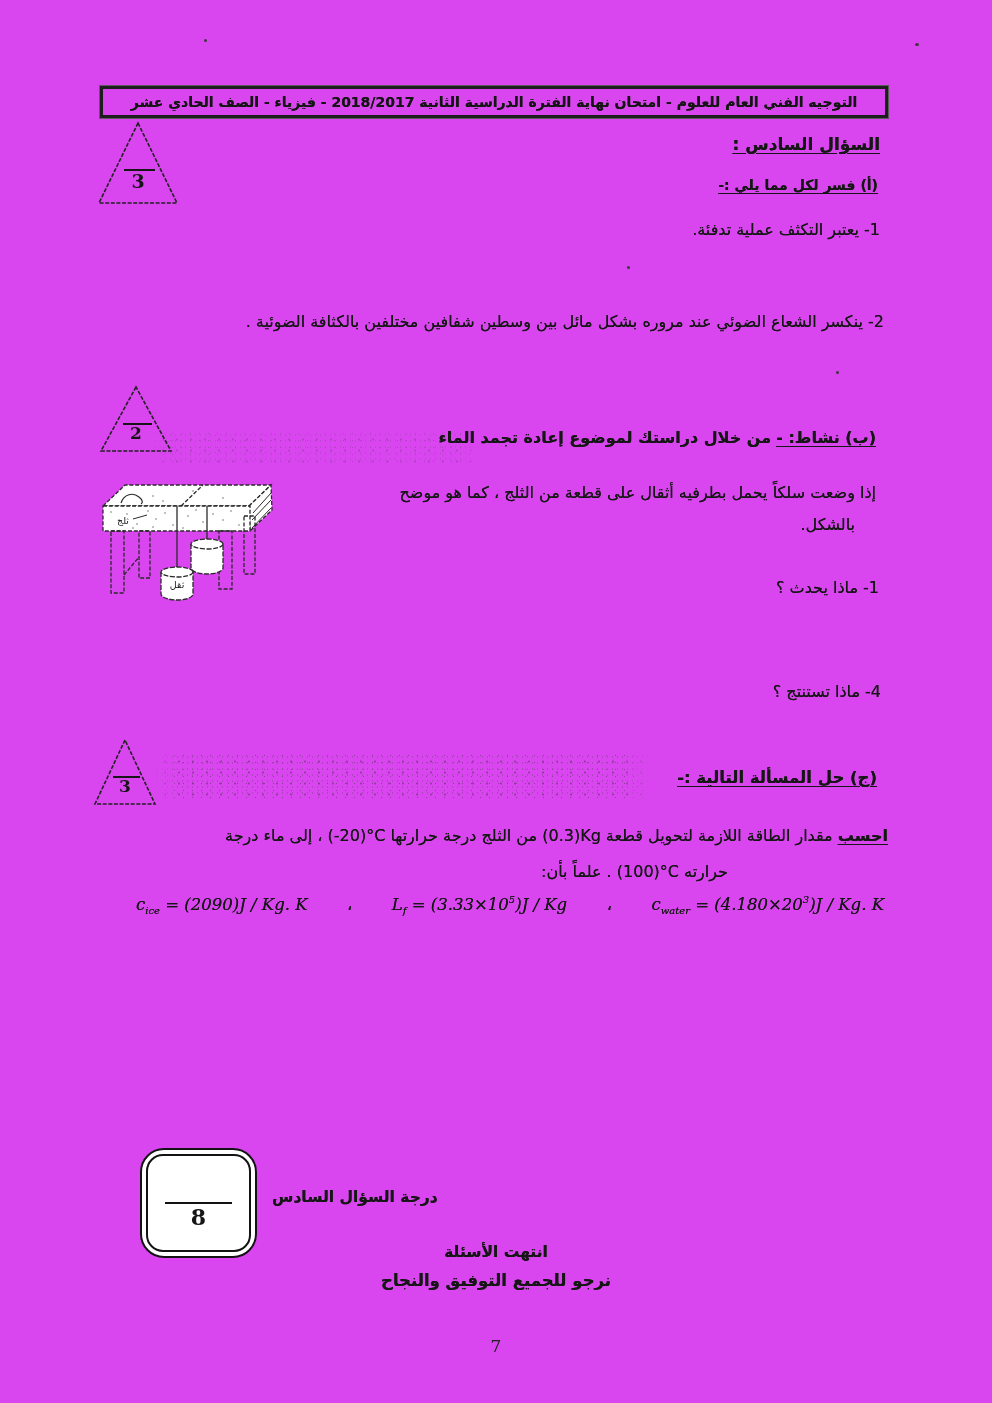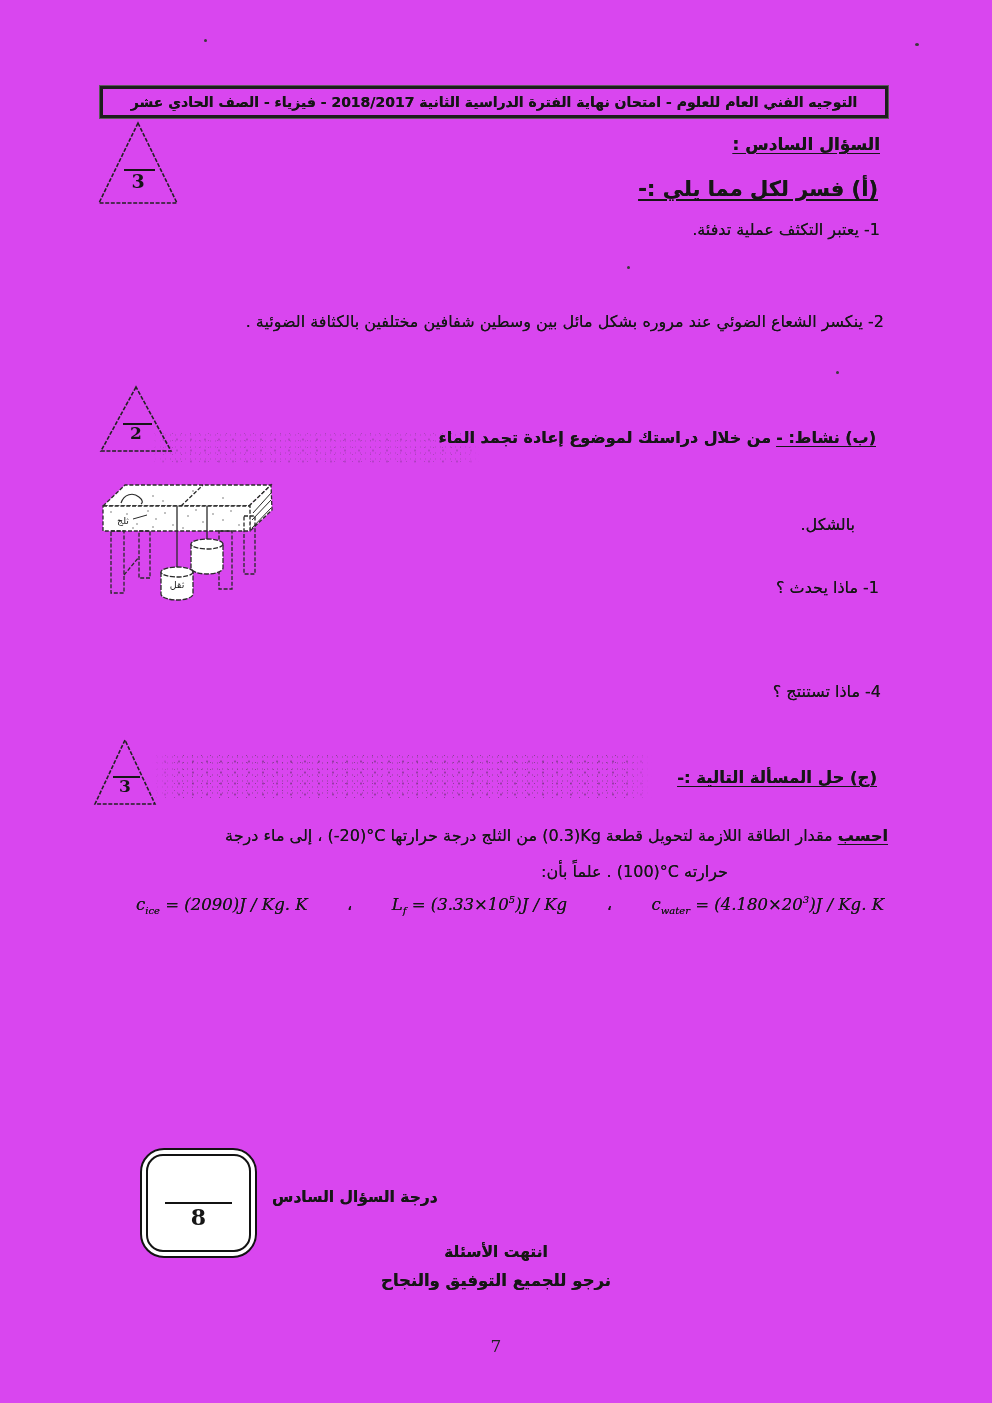--- a/index.html
+++ b/index.html
@@ -101,39 +101,40 @@
   <div class="line ar b u" style="right:112px;top:134px;font-size:17px">السؤال السادس :</div>
 
   <div class="tri" style="left:95px;top:120px;width:86px;height:86px">
     <svg viewBox="0 0 86 86">
       <polygon points="43,3 4,83 82,83" fill="none" stroke="#222" stroke-width="1.6" stroke-dasharray="4 1.6"></polygon>
     </svg>
     <div class="tri-bar" style="left:34%;width:36%;top:57%"></div>
     <div class="tri-num" style="top:58%;font-size:19px">3</div>
   </div>
 
-  <div class="line ar b u" style="right:114px;top:177px;font-size:21px">(أ) فسر لكل مما يلي :-</div>
+  <div class="line ar b u" style="right:114px;top:177px;font-size:14px">(أ) فسر لكل مما يلي :-</div>
   <div class="line ar" style="right:112px;top:220px">1- يعتبر التكثف عملية تدفئة.</div>
   <div class="line ar" style="right:108px;top:312px">2- ينكسر الشعاع الضوئي عند مروره بشكل مائل بين وسطين شفافين مختلفين بالكثافة الضوئية .</div>
 
   <div class="tri" style="left:97px;top:384px;width:78px;height:70px">
     <svg viewBox="0 0 78 70">
       <polygon points="39,3 4,67 74,67" fill="none" stroke="#222" stroke-width="1.6" stroke-dasharray="4 1.6"></polygon>
     </svg>
     <div class="tri-bar" style="left:33%;width:38%;top:55%"></div>
     <div class="tri-num" style="top:55%;font-size:17px">2</div>
   </div>
 
   <div class="line ar" style="right:116px;top:428px">
     <span class="b u">(ب) نشاط: -</span>
     <span> </span>
     <span class="b">من خلال دراستك لموضوع إعادة تجمد الماء</span>
   </div>
   <div class="noise" style="left:150px;top:430px;width:330px;height:34px;opacity:.28"></div>
 
+  <div class="line ar" style="right:116px;top:483px">إذا وضعت سلكاً يحمل بطرفيه أثقال على قطعة من الثلج ، كما هو موضح</div>
   <div class="line ar" style="right:137px;top:515px">بالشكل.</div>
   <div class="line ar" style="right:113px;top:578px">1- ماذا يحدث ؟</div>
   <div class="line ar" style="right:111px;top:682px">4- ماذا تستنتج ؟</div>
 
   <div class="figure">
     <svg viewBox="0 0 232 144">
       <g fill="none" stroke="#2a2a2a" stroke-width="1.3" stroke-dasharray="4 1.8">
 
         <polygon points="10,30 32,9 178,9 156,30" fill="#fff"></polygon>
 

